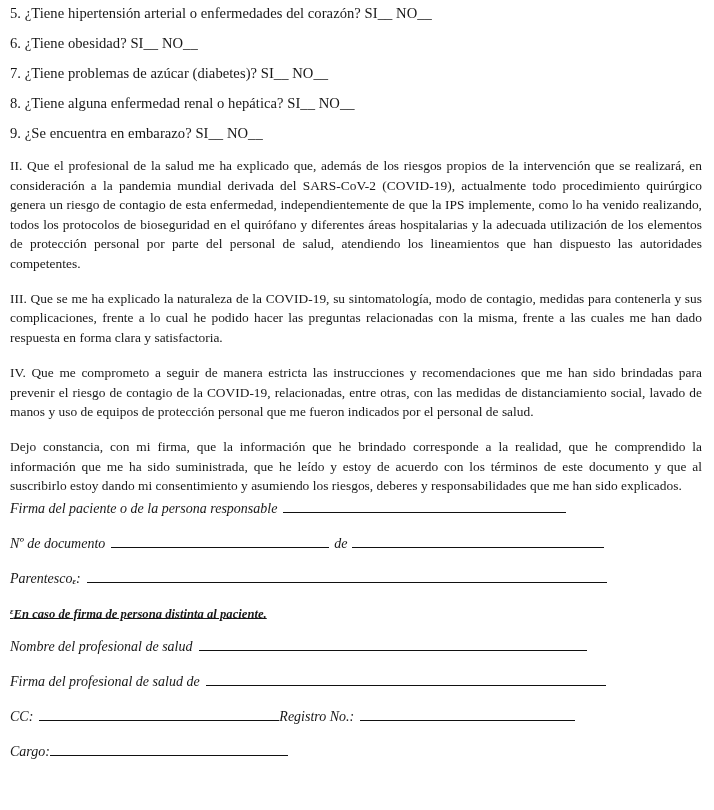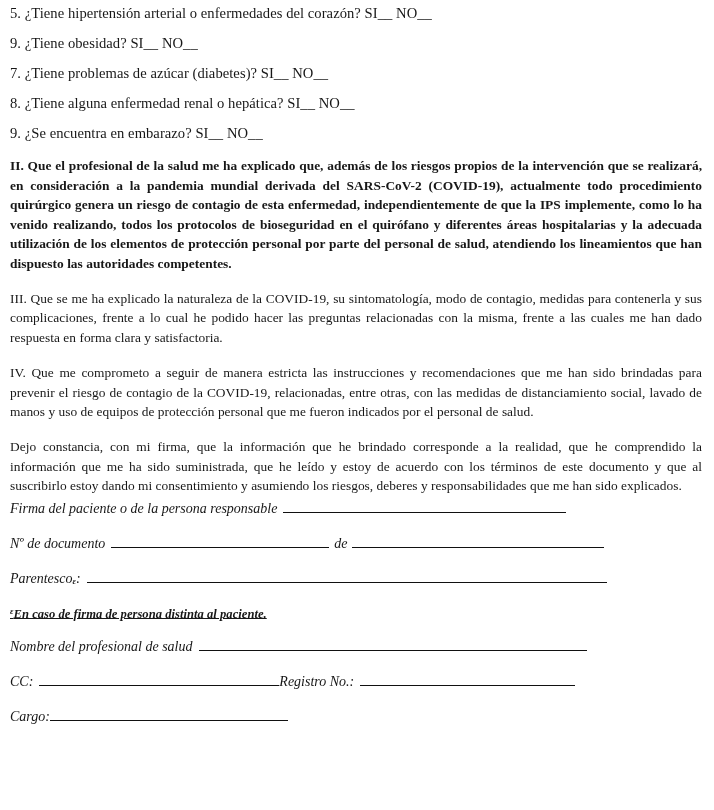--- a/index.html
+++ b/index.html
@@ -40,21 +40,21 @@
     padding: 0 12px 0 10px;
   }
   .para {
     font-size: 13.4px;
     line-height: 19.4px;
     text-align: justify;
     text-justify: inter-word;
     margin: 0 0 16px 0;
     letter-spacing: 0.02px;
   }
-  .para.first { margin-top: 4px; font-weight: bold; }
+  .para.first { margin-top: 4px; }
   .para.closing { margin-top: 2px; margin-bottom: 6px; }
 
   
   .form-block {
     padding: 0 10px 0 10px;
   }
   .form-row {
     font-size: 14px;
     line-height: 1.0;
     margin: 0 0 21px 0;
@@ -109,21 +109,21 @@
     padding: 0 4px 0 5px;
   }
 </style>
 </head>
 <body>
 
 <div class="page">
 
   <section class="questions">
     <p class="question-line">5. ¿Tiene hipertensión arterial o enfermedades del corazón? SI__ NO__</p>
-    <p class="question-line">9. ¿Tiene obesidad? SI__ NO__</p>
+    <p class="question-line">6. ¿Tiene obesidad? SI__ NO__</p>
     <p class="question-line">7. ¿Tiene problemas de azúcar (diabetes)? SI__ NO__</p>
     <p class="question-line">8. ¿Tiene alguna enfermedad renal o hepática? SI__ NO__</p>
     <p class="question-line">9. ¿Se encuentra en embarazo? SI__ NO__</p>
   </section>
 
   <section class="para-block">
     <p class="para first">II. Que el profesional de la salud me ha explicado que, además de los riesgos propios de la intervención que se realizará, en consideración a la pandemia mundial derivada del SARS-CoV-2 (COVID-19), actualmente todo procedimiento quirúrgico genera un riesgo de contagio de esta enfermedad, independientemente de que la IPS implemente, como lo ha venido realizando, todos los protocolos de bioseguridad en el quirófano y diferentes áreas hospitalarias y la adecuada utilización de los elementos de protección personal por parte del personal de salud, atendiendo los lineamientos que han dispuesto las autoridades competentes.</p>
     <p class="para">III. Que se me ha explicado la naturaleza de la COVID-19, su sintomatología, modo de contagio, medidas para contenerla y sus complicaciones, frente a lo cual he podido hacer las preguntas relacionadas con la misma, frente a las cuales me han dado respuesta en forma clara y satisfactoria.</p>
     <p class="para">IV. Que me comprometo a seguir de manera estricta las instrucciones y recomendaciones que me han sido brindadas para prevenir el riesgo de contagio de la COVID-19, relacionadas, entre otras, con las medidas de distanciamiento social, lavado de manos y uso de equipos de protección personal que me fueron indicados por el personal de salud.</p>
     <p class="para closing">Dejo constancia, con mi firma, que la información que he brindado corresponde a la realidad, que he comprendido la información que me ha sido suministrada, que he leído y estoy de acuerdo con los términos de este documento y que al suscribirlo estoy dando mi consentimiento y asumiendo los riesgos, deberes y responsabilidades que me han sido explicados.</p>
@@ -150,20 +150,24 @@
       <span class="rule r-parent gap-left"></span>
     </div>
 
     <p class="footnote"><span class="fn-mark">ε</span><span>En caso de firma de persona distinta al paciente.</span></p>
 
     <div class="form-row">
       <span class="lbl">Nombre del profesional de salud</span>
       <span class="rule r-nombre gap-left"></span>
     </div>
 
+    <div class="form-row">
+      <span class="lbl">Firma del profesional de salud de</span>
+      <span class="rule r-firmaprof gap-left"></span>
+    </div>
 
     <div class="form-row">
       <span class="lbl">CC:</span>
       <span class="rule r-cc gap-left"></span>
       <span class="lbl">Registro No.:</span>
       <span class="rule r-registro gap-left"></span>
     </div>
 
     <div class="form-row">
       <span class="lbl">Cargo:</span>

